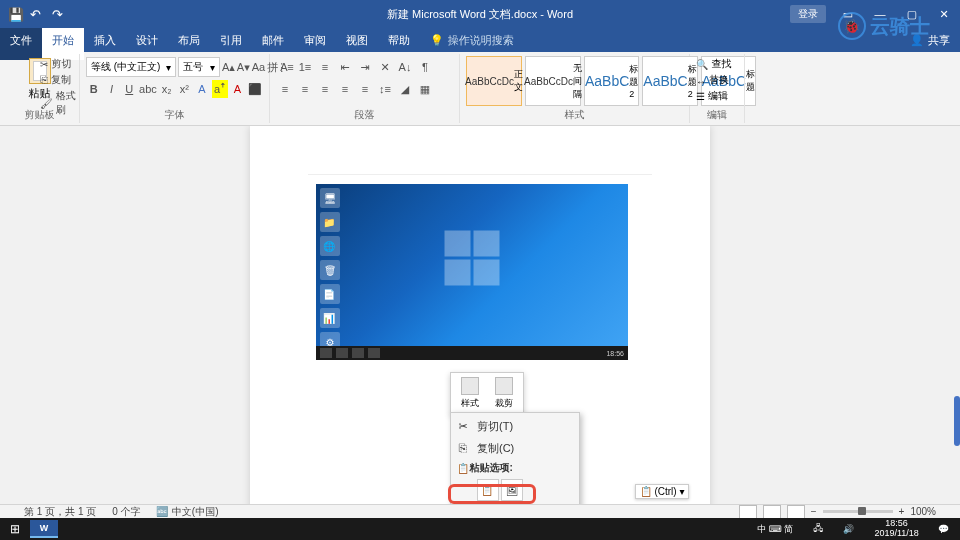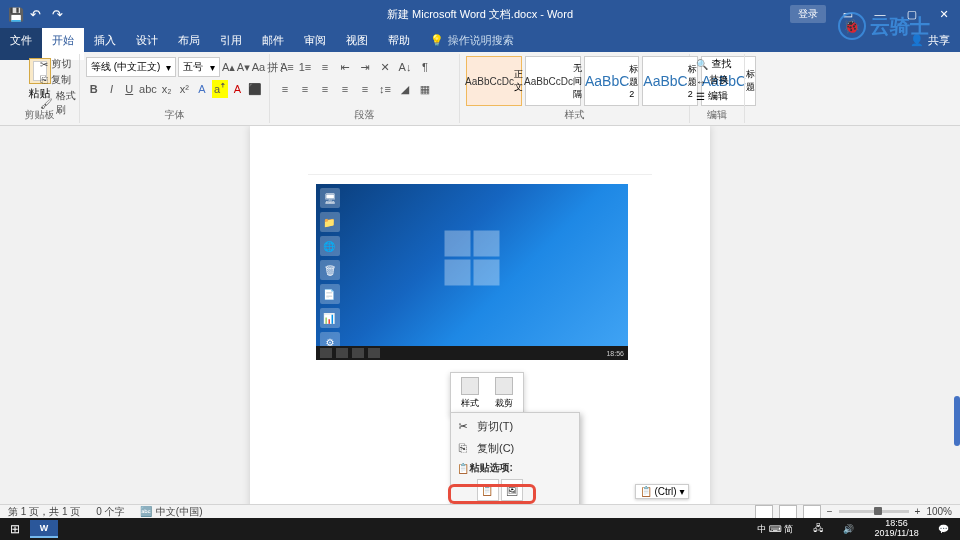--- a/index.html
+++ b/index.html
@@ -57,21 +57,21 @@
 .mini-icon{width:18px;height:18px;background:#e8e8e8;border:1px solid #bbb}
 .context-menu{position:absolute;left:450px;top:286px;width:130px;background:#f5f5f5;border:1px solid #ccc;box-shadow:2px 2px 6px rgba(0,0,0,.25);padding:2px 0;font-size:11px}
 .ctx-item{height:22px;display:flex;align-items:center;padding:0 6px 0 26px;position:relative;color:#333}
 .ctx-item.disabled{color:#aaa}
 .ctx-item.header{font-weight:bold;padding-left:6px;height:18px;font-size:10px}
 .ctx-icon{position:absolute;left:5px;width:14px;height:14px;font-size:11px;display:flex;align-items:center;justify-content:center}
 .ctx-sep{height:1px;background:#ddd;margin:2px 4px}
 .ctx-highlight{position:absolute;left:448px;top:358px;width:88px;height:20px;border:3px solid #e74c3c;border-radius:6px;z-index:5;pointer-events:none}
 .paste-options{display:flex;gap:2px;padding:2px 6px 2px 26px}
 .paste-opt{width:22px;height:22px;border:1px solid #ccc;background:#fff;display:flex;align-items:center;justify-content:center;font-size:10px}
-.statusbar{position:absolute;bottom:22px;left:0;right:0;height:14px;background:#f3f3f3;border-top:1px solid #d4d4d4;display:flex;align-items:center;font-size:10px;padding:0 8px;color:#444}
+.statusbar{position:absolute;bottom:22px;left:0;right:0;height:14px;background:#f3f3f3;border-top:1px solid #d4d4d4;display:flex;align-items:center;font-size:10px;padding:0 24px;color:#444}
 .status-item{margin-right:16px}
 .status-right{margin-left:auto;display:flex;align-items:center;gap:6px}
 .view-btn{width:18px;height:14px;border:1px solid #bbb;background:#fff}
 .zoom-slider{width:70px;height:3px;background:#ccc;position:relative}
 .zoom-slider::after{content:"";position:absolute;left:50%;top:-3px;width:8px;height:8px;background:#666;border-radius:1px}
 .taskbar{position:absolute;bottom:0;left:0;right:0;height:22px;background:#1a1a1a;display:flex;align-items:center;padding:0 4px}
 .start-btn{width:22px;height:18px;display:flex;align-items:center;justify-content:center;color:#fff;font-size:12px}
 .task-icon{width:28px;height:18px;background:#2b579a;margin-left:4px;border-bottom:2px solid #76b9ed;display:flex;align-items:center;justify-content:center;color:#fff;font-size:9px;font-weight:bold}
 .tray{margin-left:auto;display:flex;align-items:center;gap:20px;color:#fff;font-size:9px;padding-right:6px}
 .tray-time{text-align:center;line-height:1.1}

